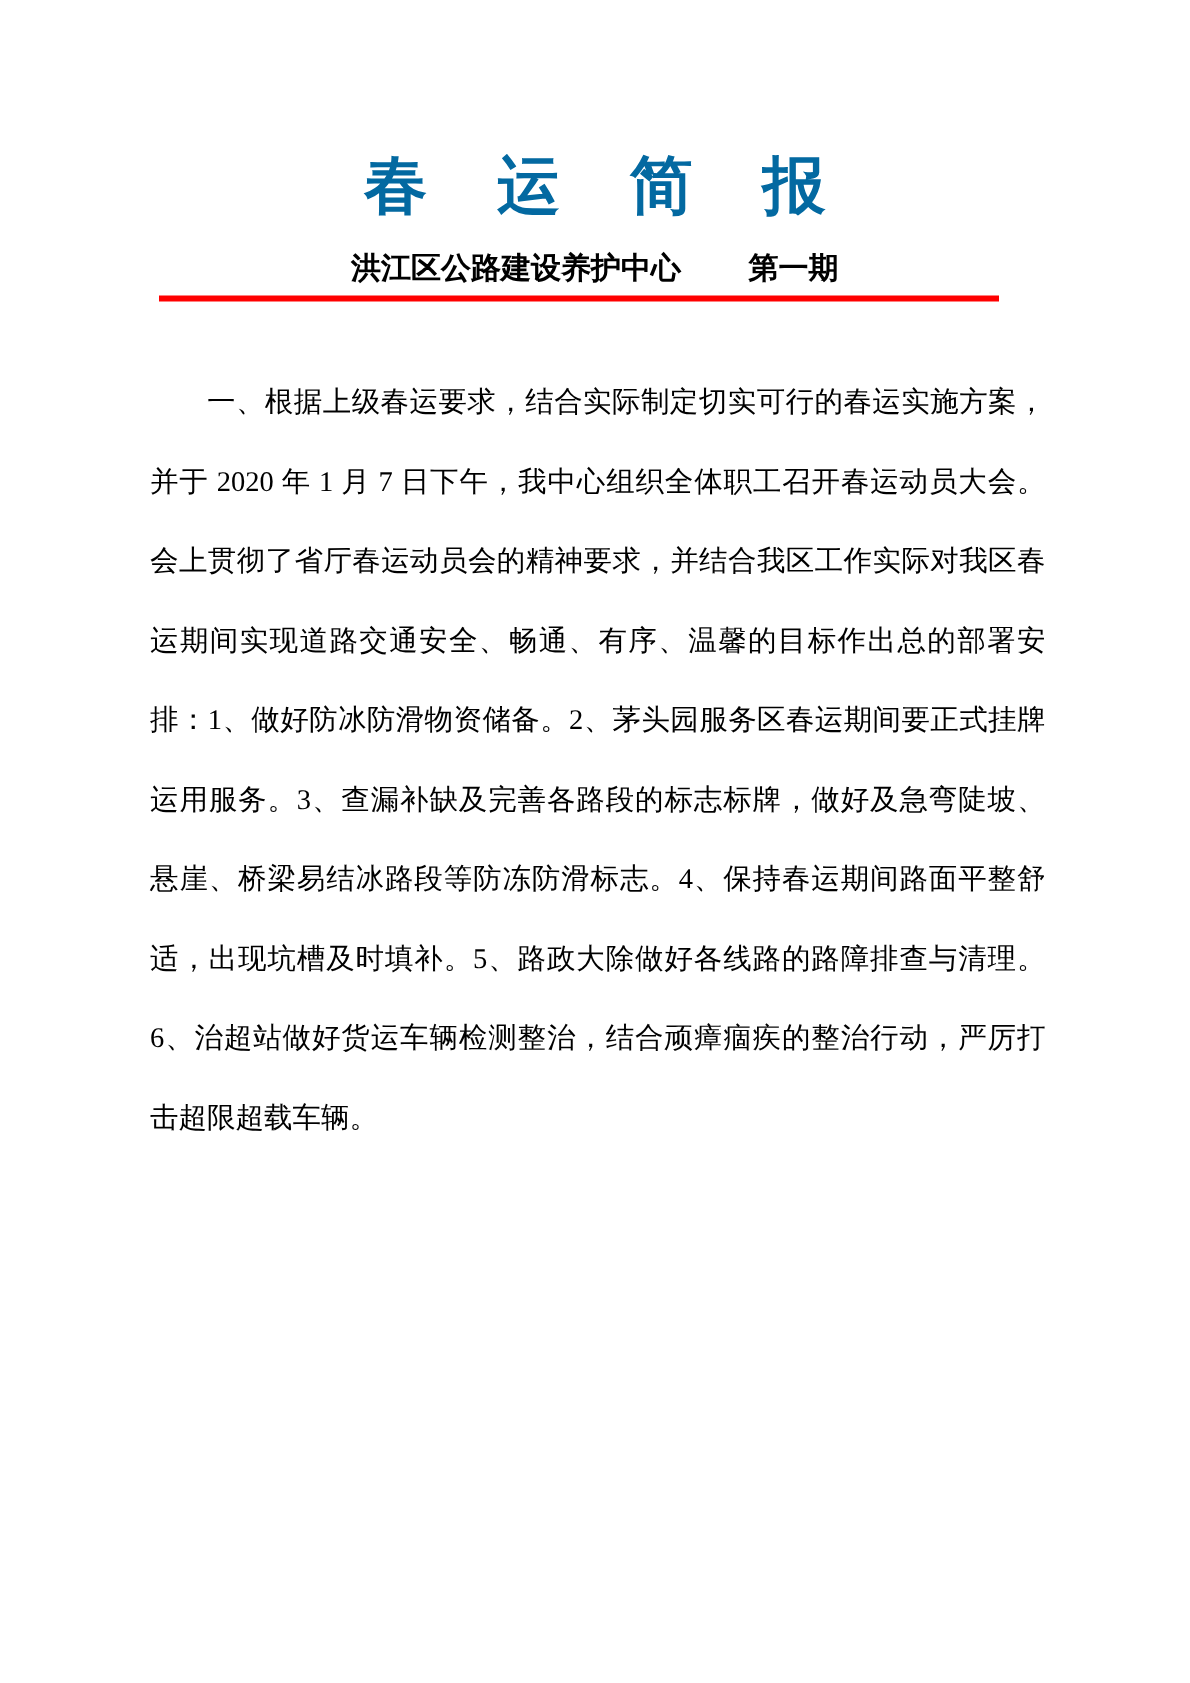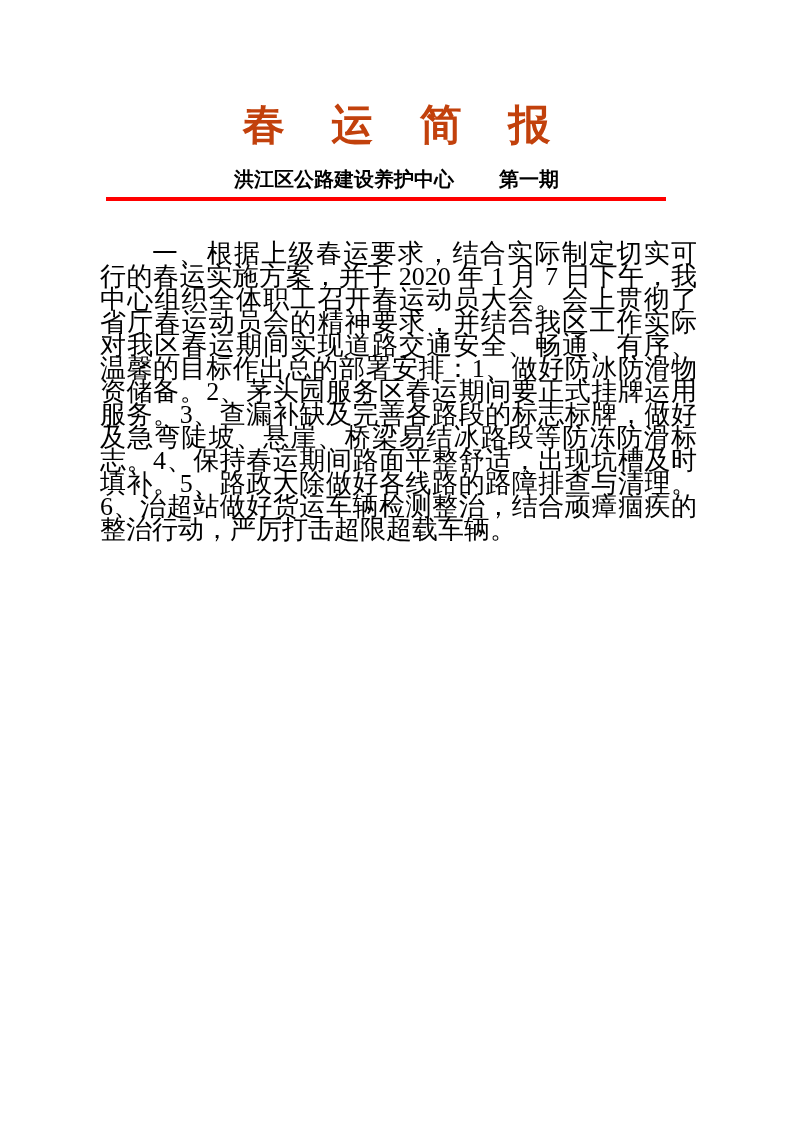--- a/index.html
+++ b/index.html
@@ -19,21 +19,21 @@
   .doc-title {
     position: absolute;
     top: 102px;
     left: 0;
     width: 100%;
     margin: 0;
     text-align: center;
     font-size: 42px;
     line-height: 46px;
     font-weight: bold;
-    color: #c2410c;
+    color: #0369a1;
     letter-spacing: 18px;
     text-indent: 18px; 
     white-space: nowrap;
   }
   .doc-subtitle {
     position: absolute;
     top: 163px;
     left: 0;
     width: 100%;
     text-align: center;
@@ -52,22 +52,22 @@
     left: 106px;
     width: 560px;
     height: 4px;
     background: #ff0000;
   }
   .doc-body {
     position: absolute;
     top: 242px;
     left: 100px;
     width: 597px;
-    font-size: 26px;
-    line-height: 23px;
+    font-size: 19px;
+    line-height: 53px;
     text-align: justify;
     text-justify: inter-ideograph;
   }
   .doc-body p {
     margin: 0;
     text-indent: 2em;
   }
 </style>
 </head>
 <body>

